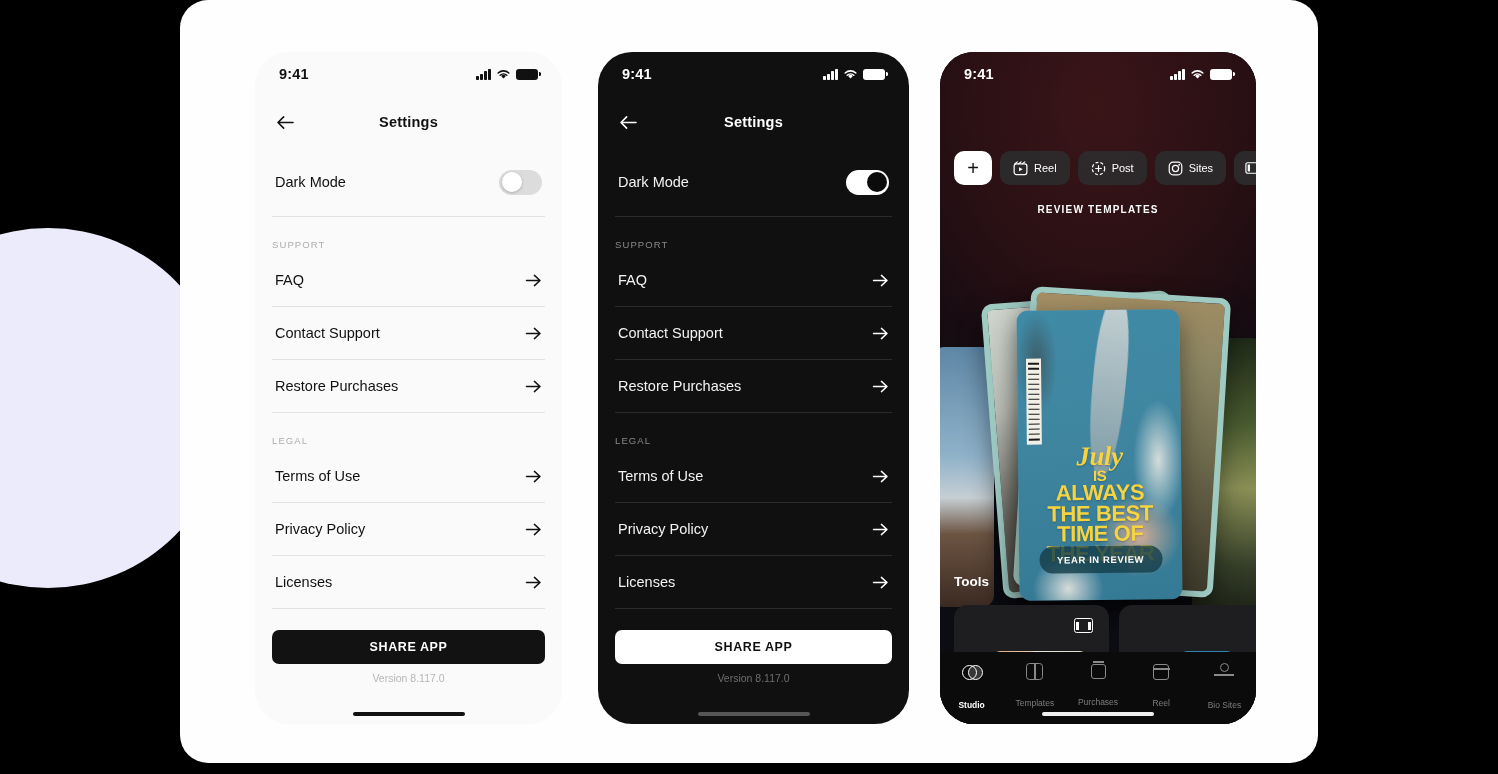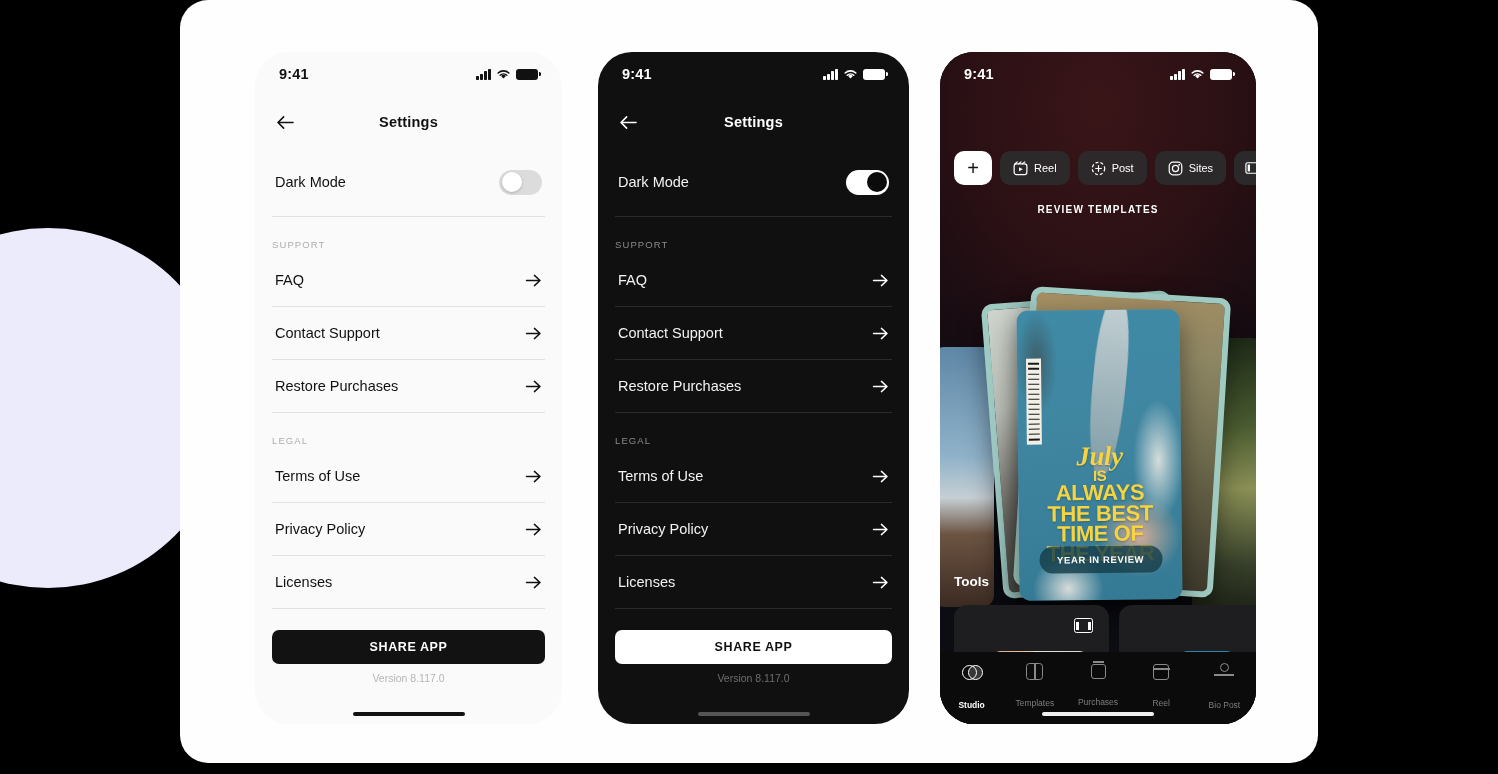--- a/index.html
+++ b/index.html
@@ -513,19 +513,19 @@
       <span class="tab">
         <span class="tabicon ic-proj"></span>
         <span class="tlbl">Purchases</span>
       </span>
       <span class="tab">
         <span class="tabicon ic-plan"></span>
         <span class="tlbl">Reel</span>
       </span>
       <span class="tab">
         <span class="tabicon ic-bio"></span>
-        <span class="tlbl">Bio Post</span>
+        <span class="tlbl">Bio Sites</span>
       </span>
     </div>
     <div id="appHome"></div>
   </div>
 
 </div>
 
 </body></html>

